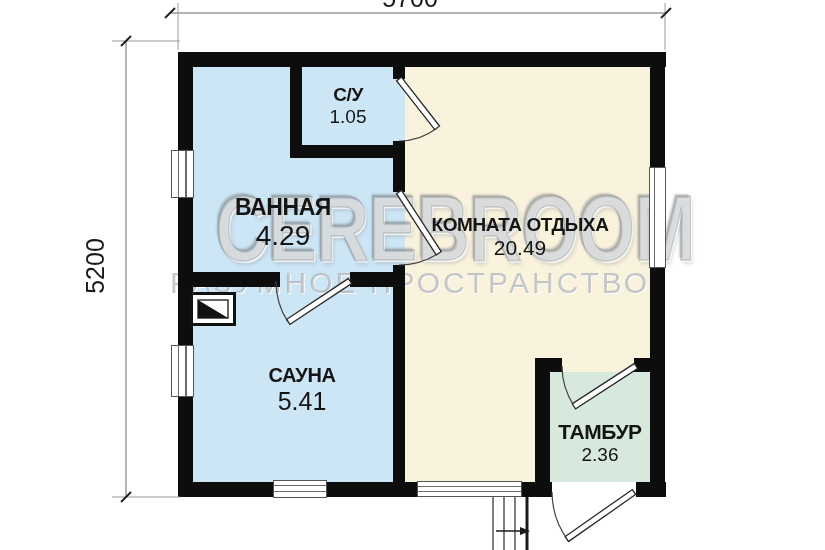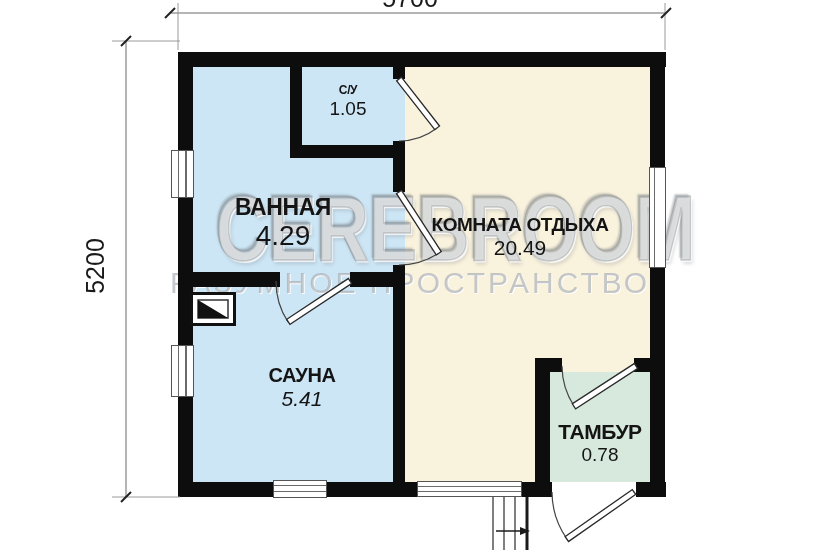--- a/index.html
+++ b/index.html
@@ -127,29 +127,29 @@
   </svg>
 
   <div class="abs dim-label" style="left:360px;top:-14px;width:100px;">5700</div>
   <div class="abs dim-label" style="left:55px;top:254px;width:80px;height:24px;transform:rotate(-90deg);">5200</div>
 
   <div class="abs room-label" style="left:208px;top:194px;width:150px;">
     <div class="rname" style="font-size:23px;">ВАННАЯ</div>
     <div class="rarea" style="font-size:28px;">4.29</div>
   </div>
   <div class="abs room-label" style="left:302px;top:84px;width:92px;">
-    <div class="rname" style="font-size:12px;">С/У</div>
+    <div class="rname" style="font-size:19px;">С/У</div>
     <div class="rarea" style="font-size:19px;">1.05</div>
   </div>
   <div class="abs room-label" style="left:425px;top:214px;width:190px;text-align:center;">
     <div class="rname" style="font-size:19px;">КОМНАТА ОТДЫХА</div>
     <div class="rarea" style="font-size:21px;">20.49</div>
   </div>
   <div class="abs room-label" style="left:240px;top:364px;width:124px;">
     <div class="rname" style="font-size:20px;">САУНА</div>
-    <div class="rarea" style="font-size:21px;font-style:italic;">5.41</div>
+    <div class="rarea" style="font-size:25px;">5.41</div>
   </div>
   <div class="abs room-label" style="left:552px;top:420px;width:96px;">
     <div class="rname" style="font-size:21px;">ТАМБУР</div>
-    <div class="rarea" style="font-size:19px;">0.78</div>
+    <div class="rarea" style="font-size:19px;">2.36</div>
   </div>
 
 </div>
 
 </body></html>

